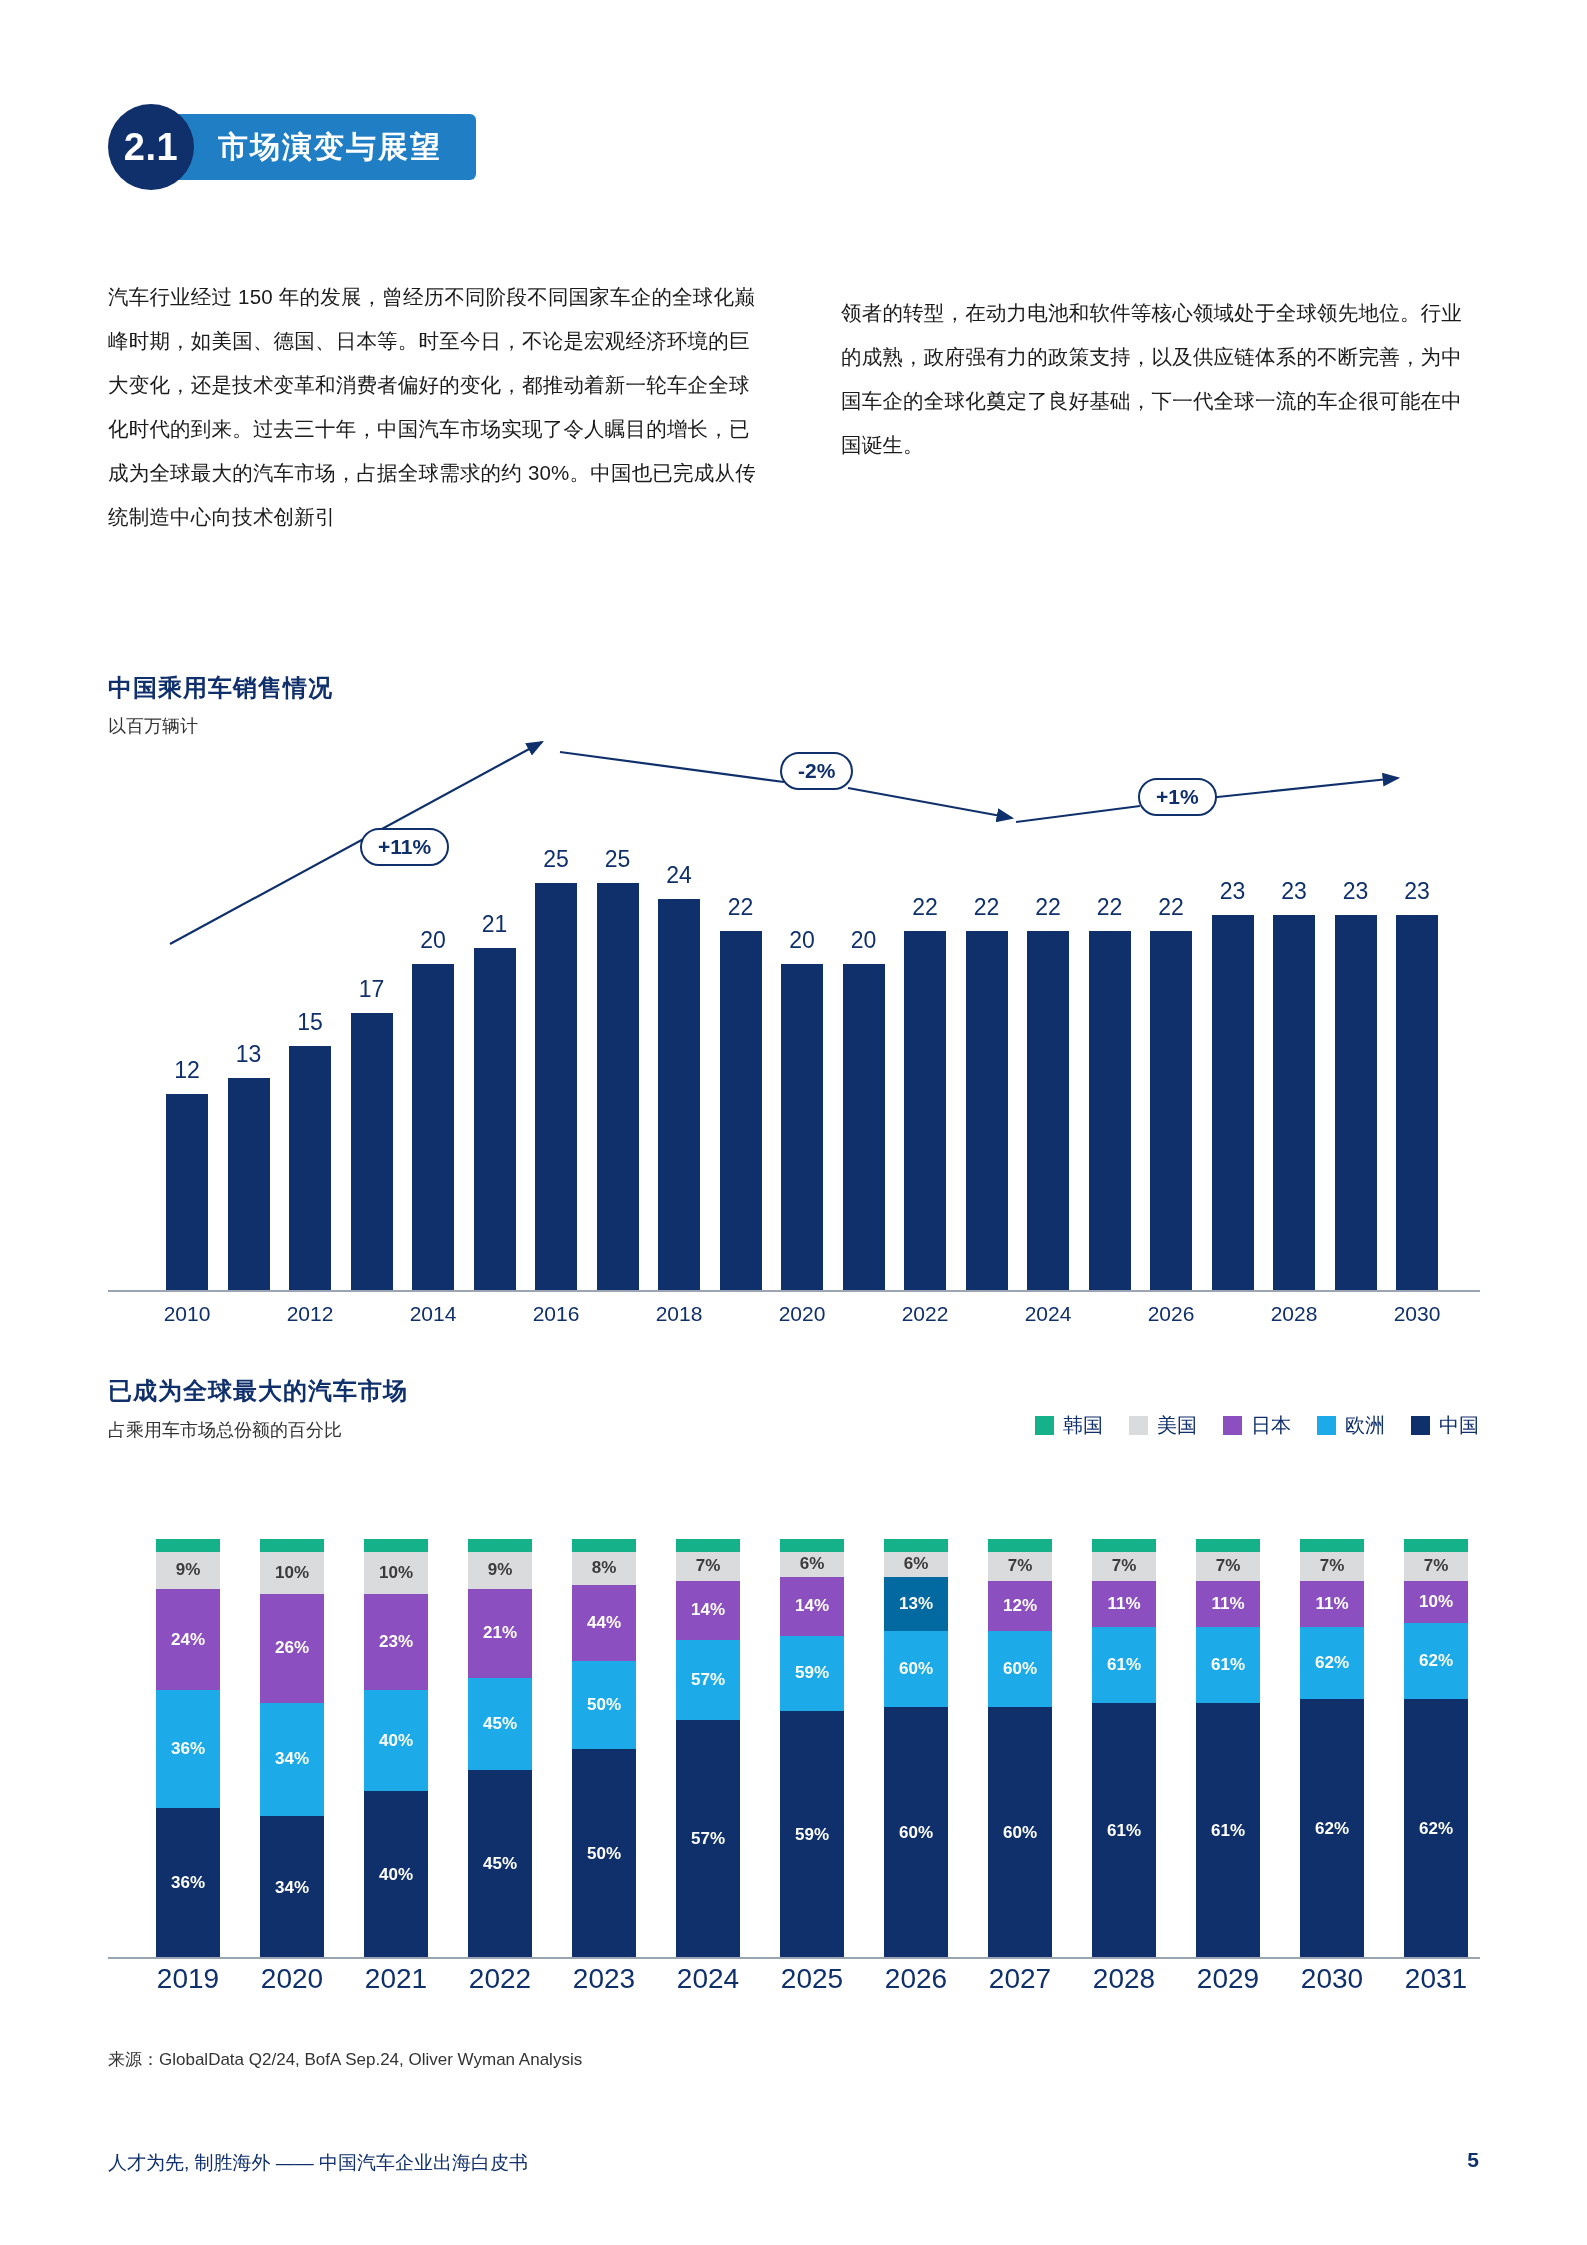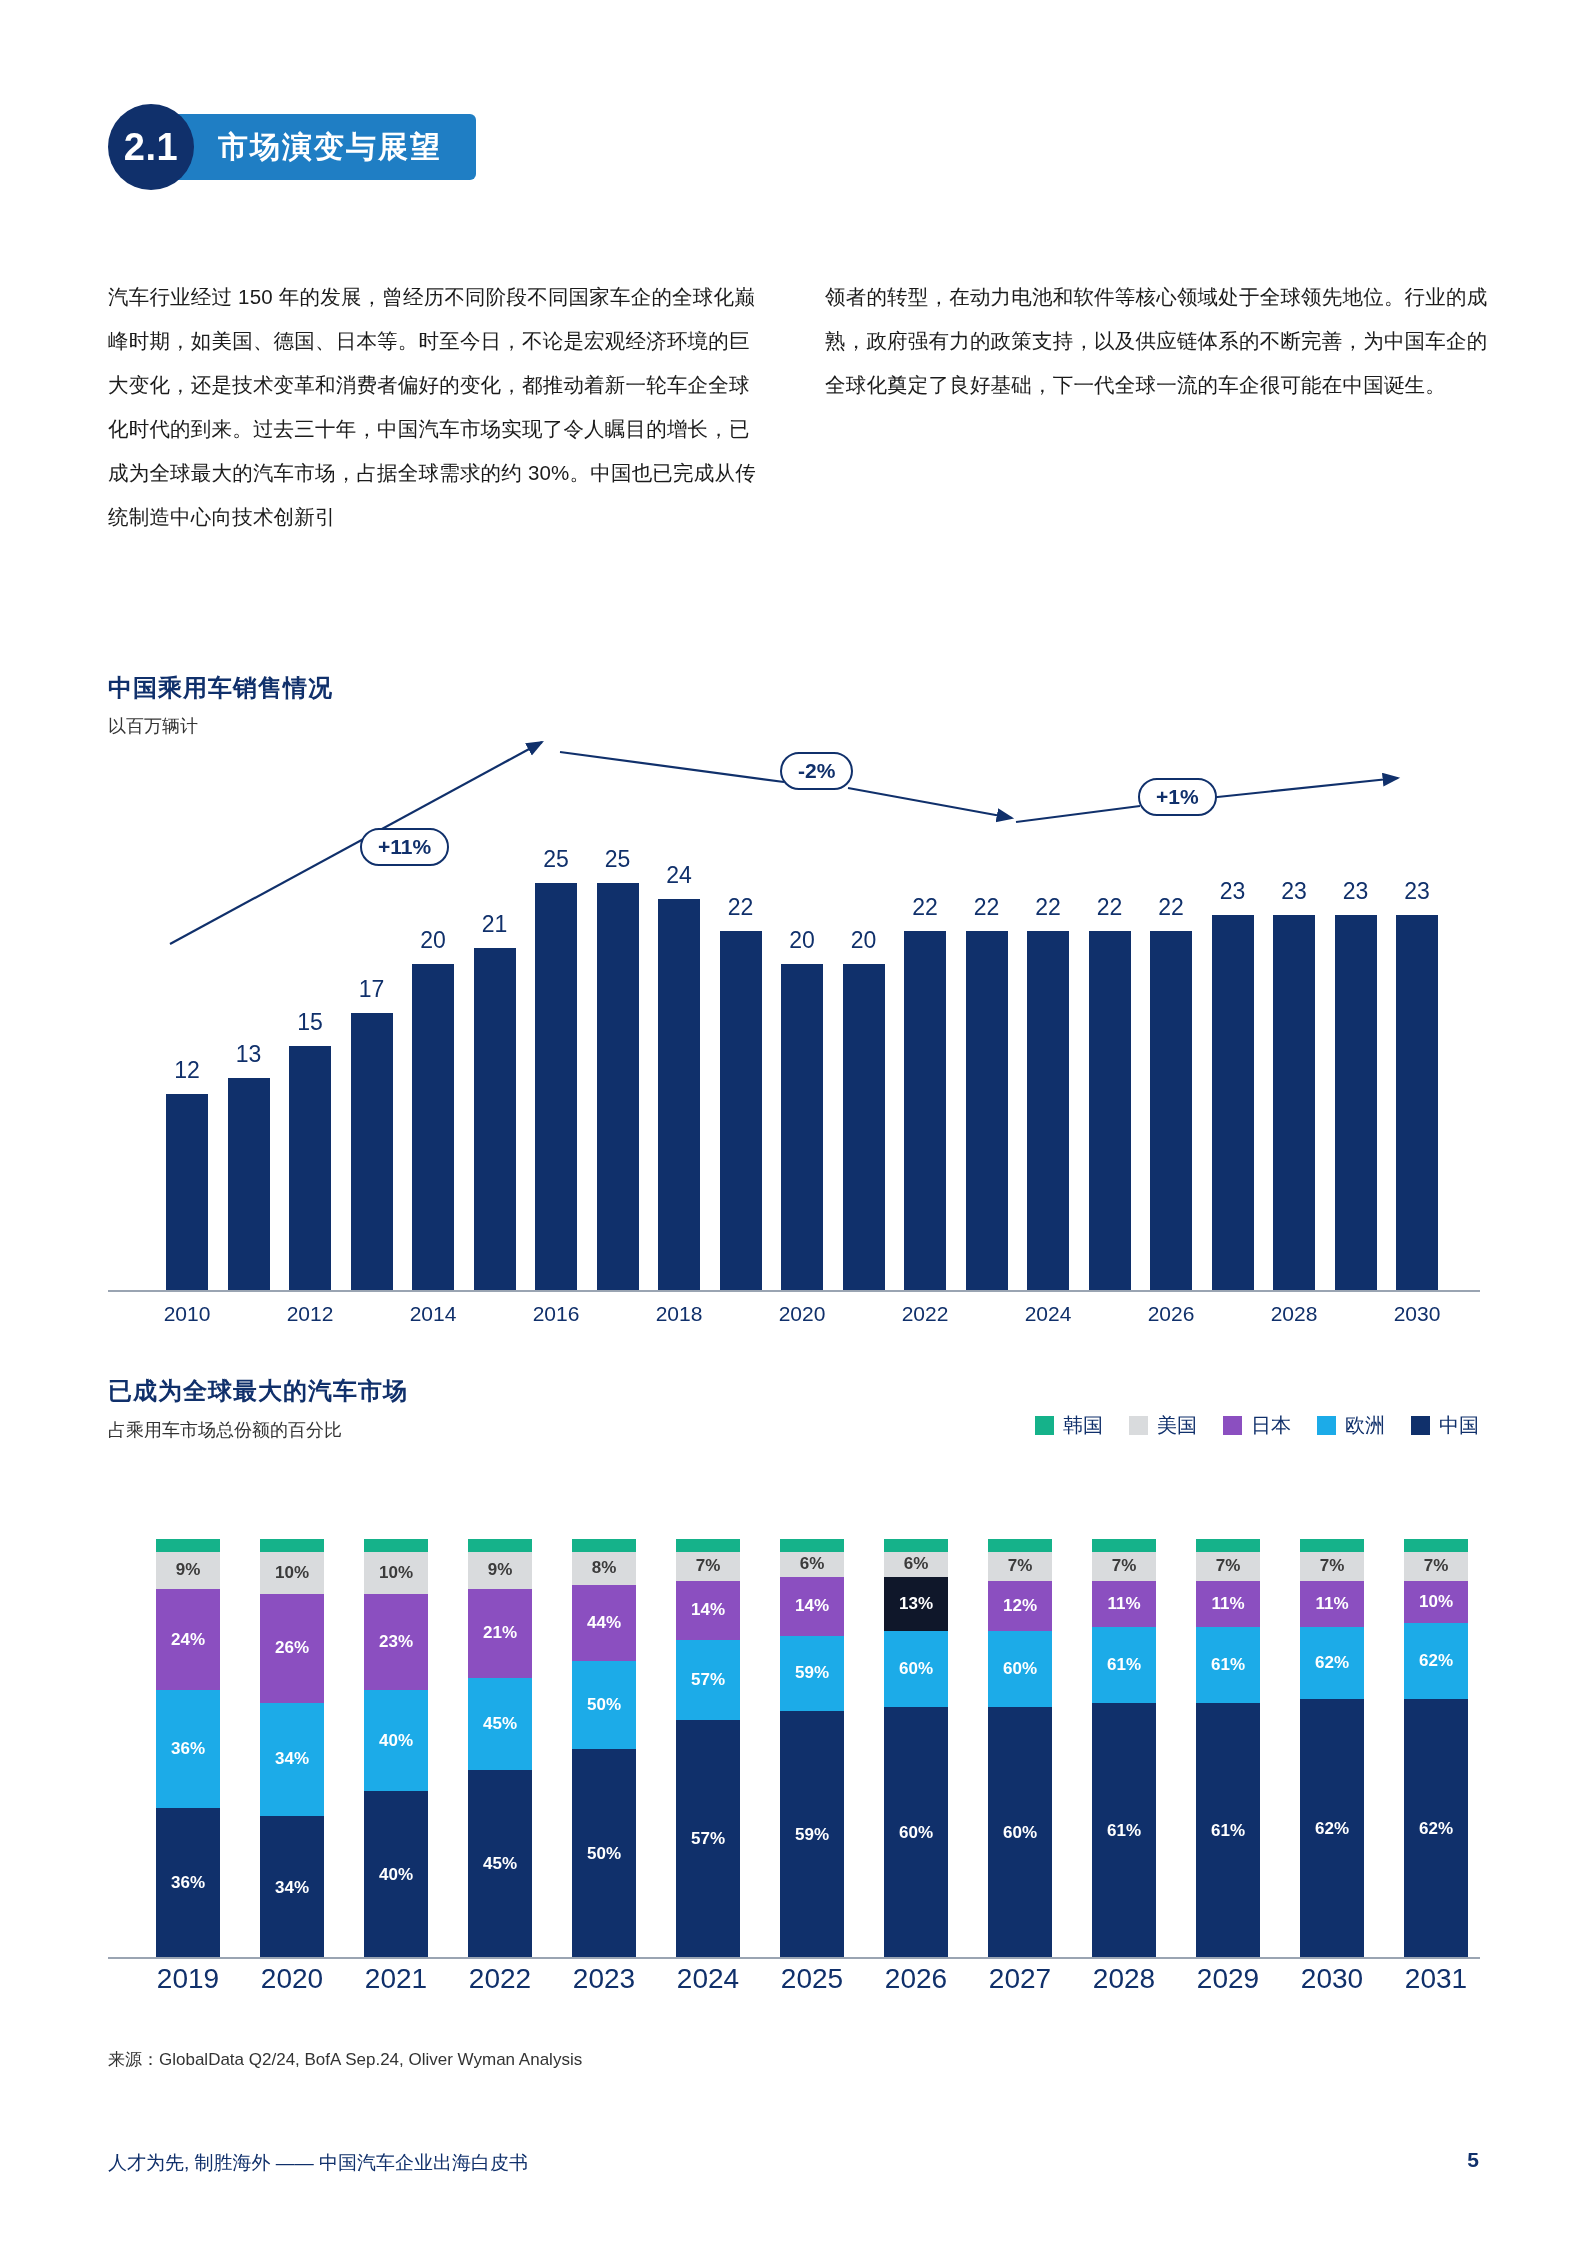--- a/index.html
+++ b/index.html
@@ -71,21 +71,21 @@
   .col-left {
     left: 108px;
     top: 275px;
     width: 660px;
   }
   .col-right {
     left: 825px;
     top: 275px;
     width: 665px;
   }
-  .col-right p { margin: 0; }
+  .col-right p { margin: 16px; }
   .col-right p + p { margin-top: 44px; }
 
   
   .chart-title {
     position: absolute;
     font-size: 24px;
     font-weight: bold;
     color: #10306b;
     letter-spacing: 1px;
   }
@@ -458,21 +458,21 @@
         <div class="stack" style="left: 672px; height: 420px;">
           <div class="seg" style="height: 12.6px; background: rgb(21, 178, 138);"></div>
           <div class="seg gray" style="height: 25.2px; background: rgb(217, 219, 221);">6%</div>
           <div class="seg" style="height: 58.8px; background: rgb(139, 79, 192);">14%</div>
           <div class="seg" style="height: 75.6px; background: rgb(28, 171, 232);">59%</div>
           <div class="seg" style="height: 247.8px; background: rgb(16, 48, 107);">59%</div>
         </div>
         <div class="stack" style="left: 776px; height: 420px;">
           <div class="seg" style="height: 12.6px; background: rgb(21, 178, 138);"></div>
           <div class="seg gray" style="height: 25.2px; background: rgb(217, 219, 221);">6%</div>
-          <div class="seg" style="height: 54.6px; background: #0f172a;">13%</div>
+          <div class="seg" style="height: 54.6px; background: #0369a1;">13%</div>
           <div class="seg" style="height: 75.6px; background: rgb(28, 171, 232);">60%</div>
           <div class="seg" style="height: 252px; background: rgb(16, 48, 107);">60%</div>
         </div>
         <div class="stack" style="left: 880px; height: 420px;">
           <div class="seg" style="height: 12.6px; background: rgb(21, 178, 138);"></div>
           <div class="seg gray" style="height: 29.4px; background: rgb(217, 219, 221);">7%</div>
           <div class="seg" style="height: 50.4px; background: rgb(139, 79, 192);">12%</div>
           <div class="seg" style="height: 75.6px; background: rgb(28, 171, 232);">60%</div>
           <div class="seg" style="height: 252px; background: rgb(16, 48, 107);">60%</div>
         </div>

